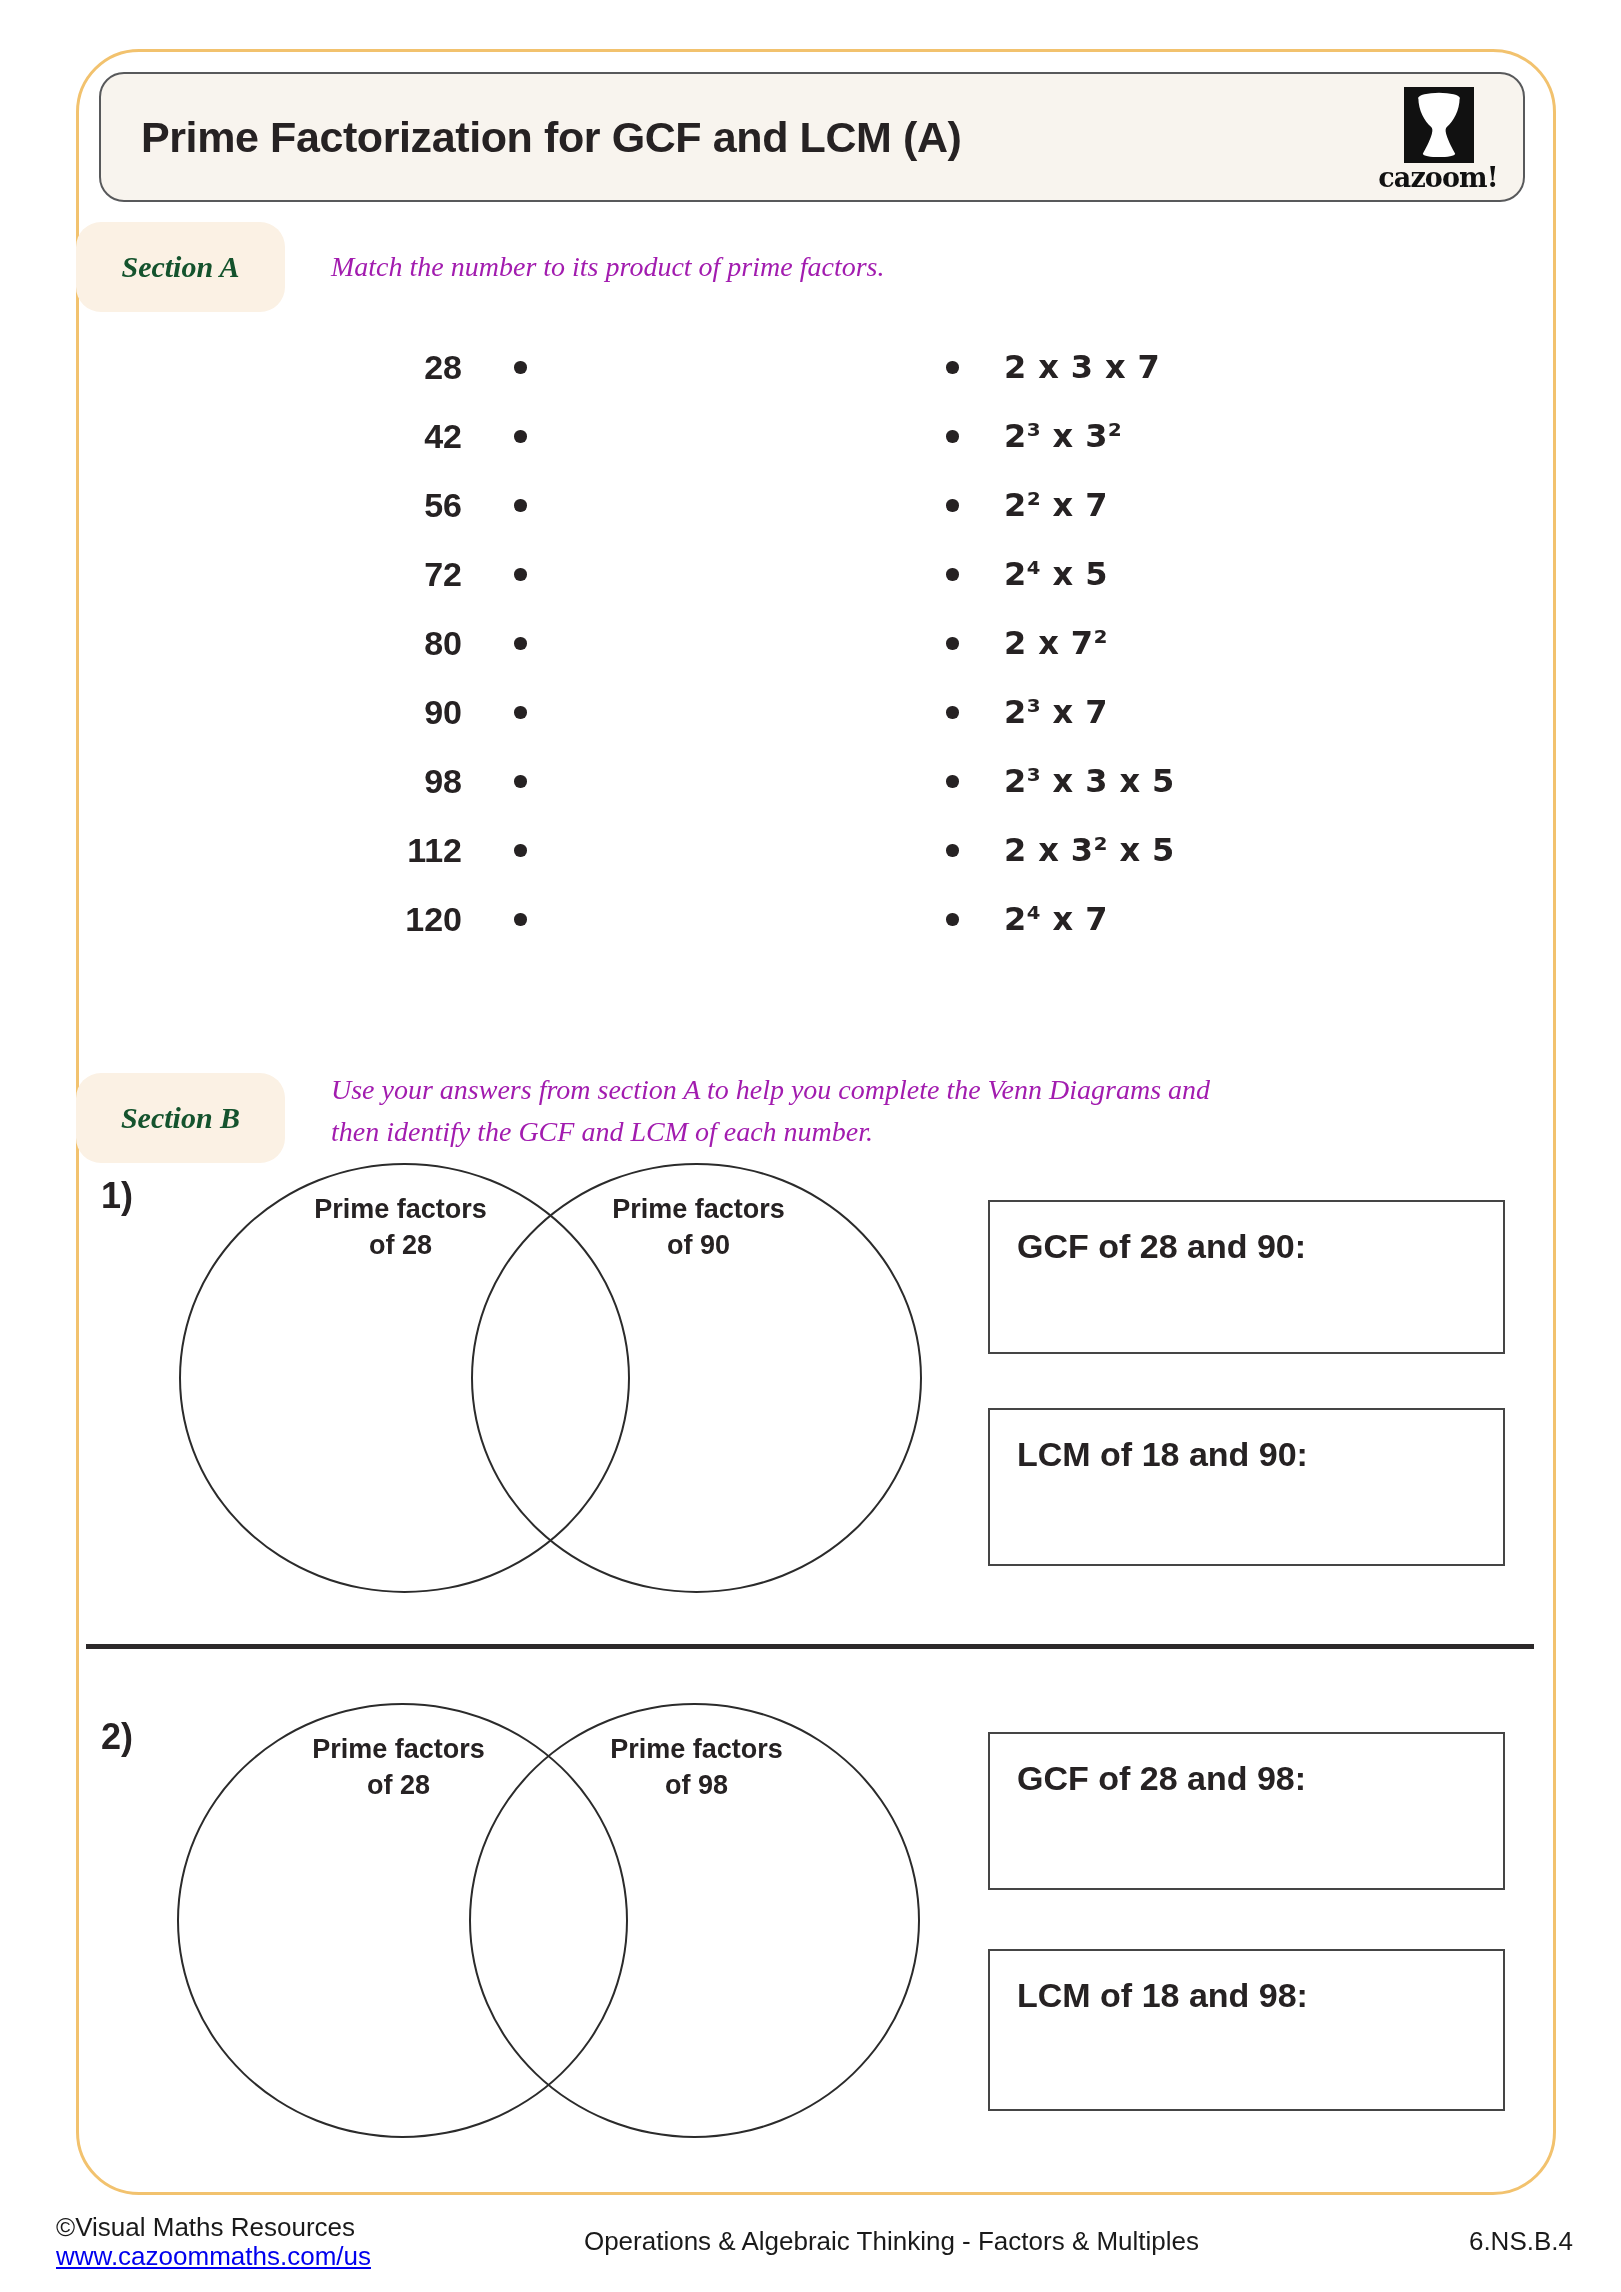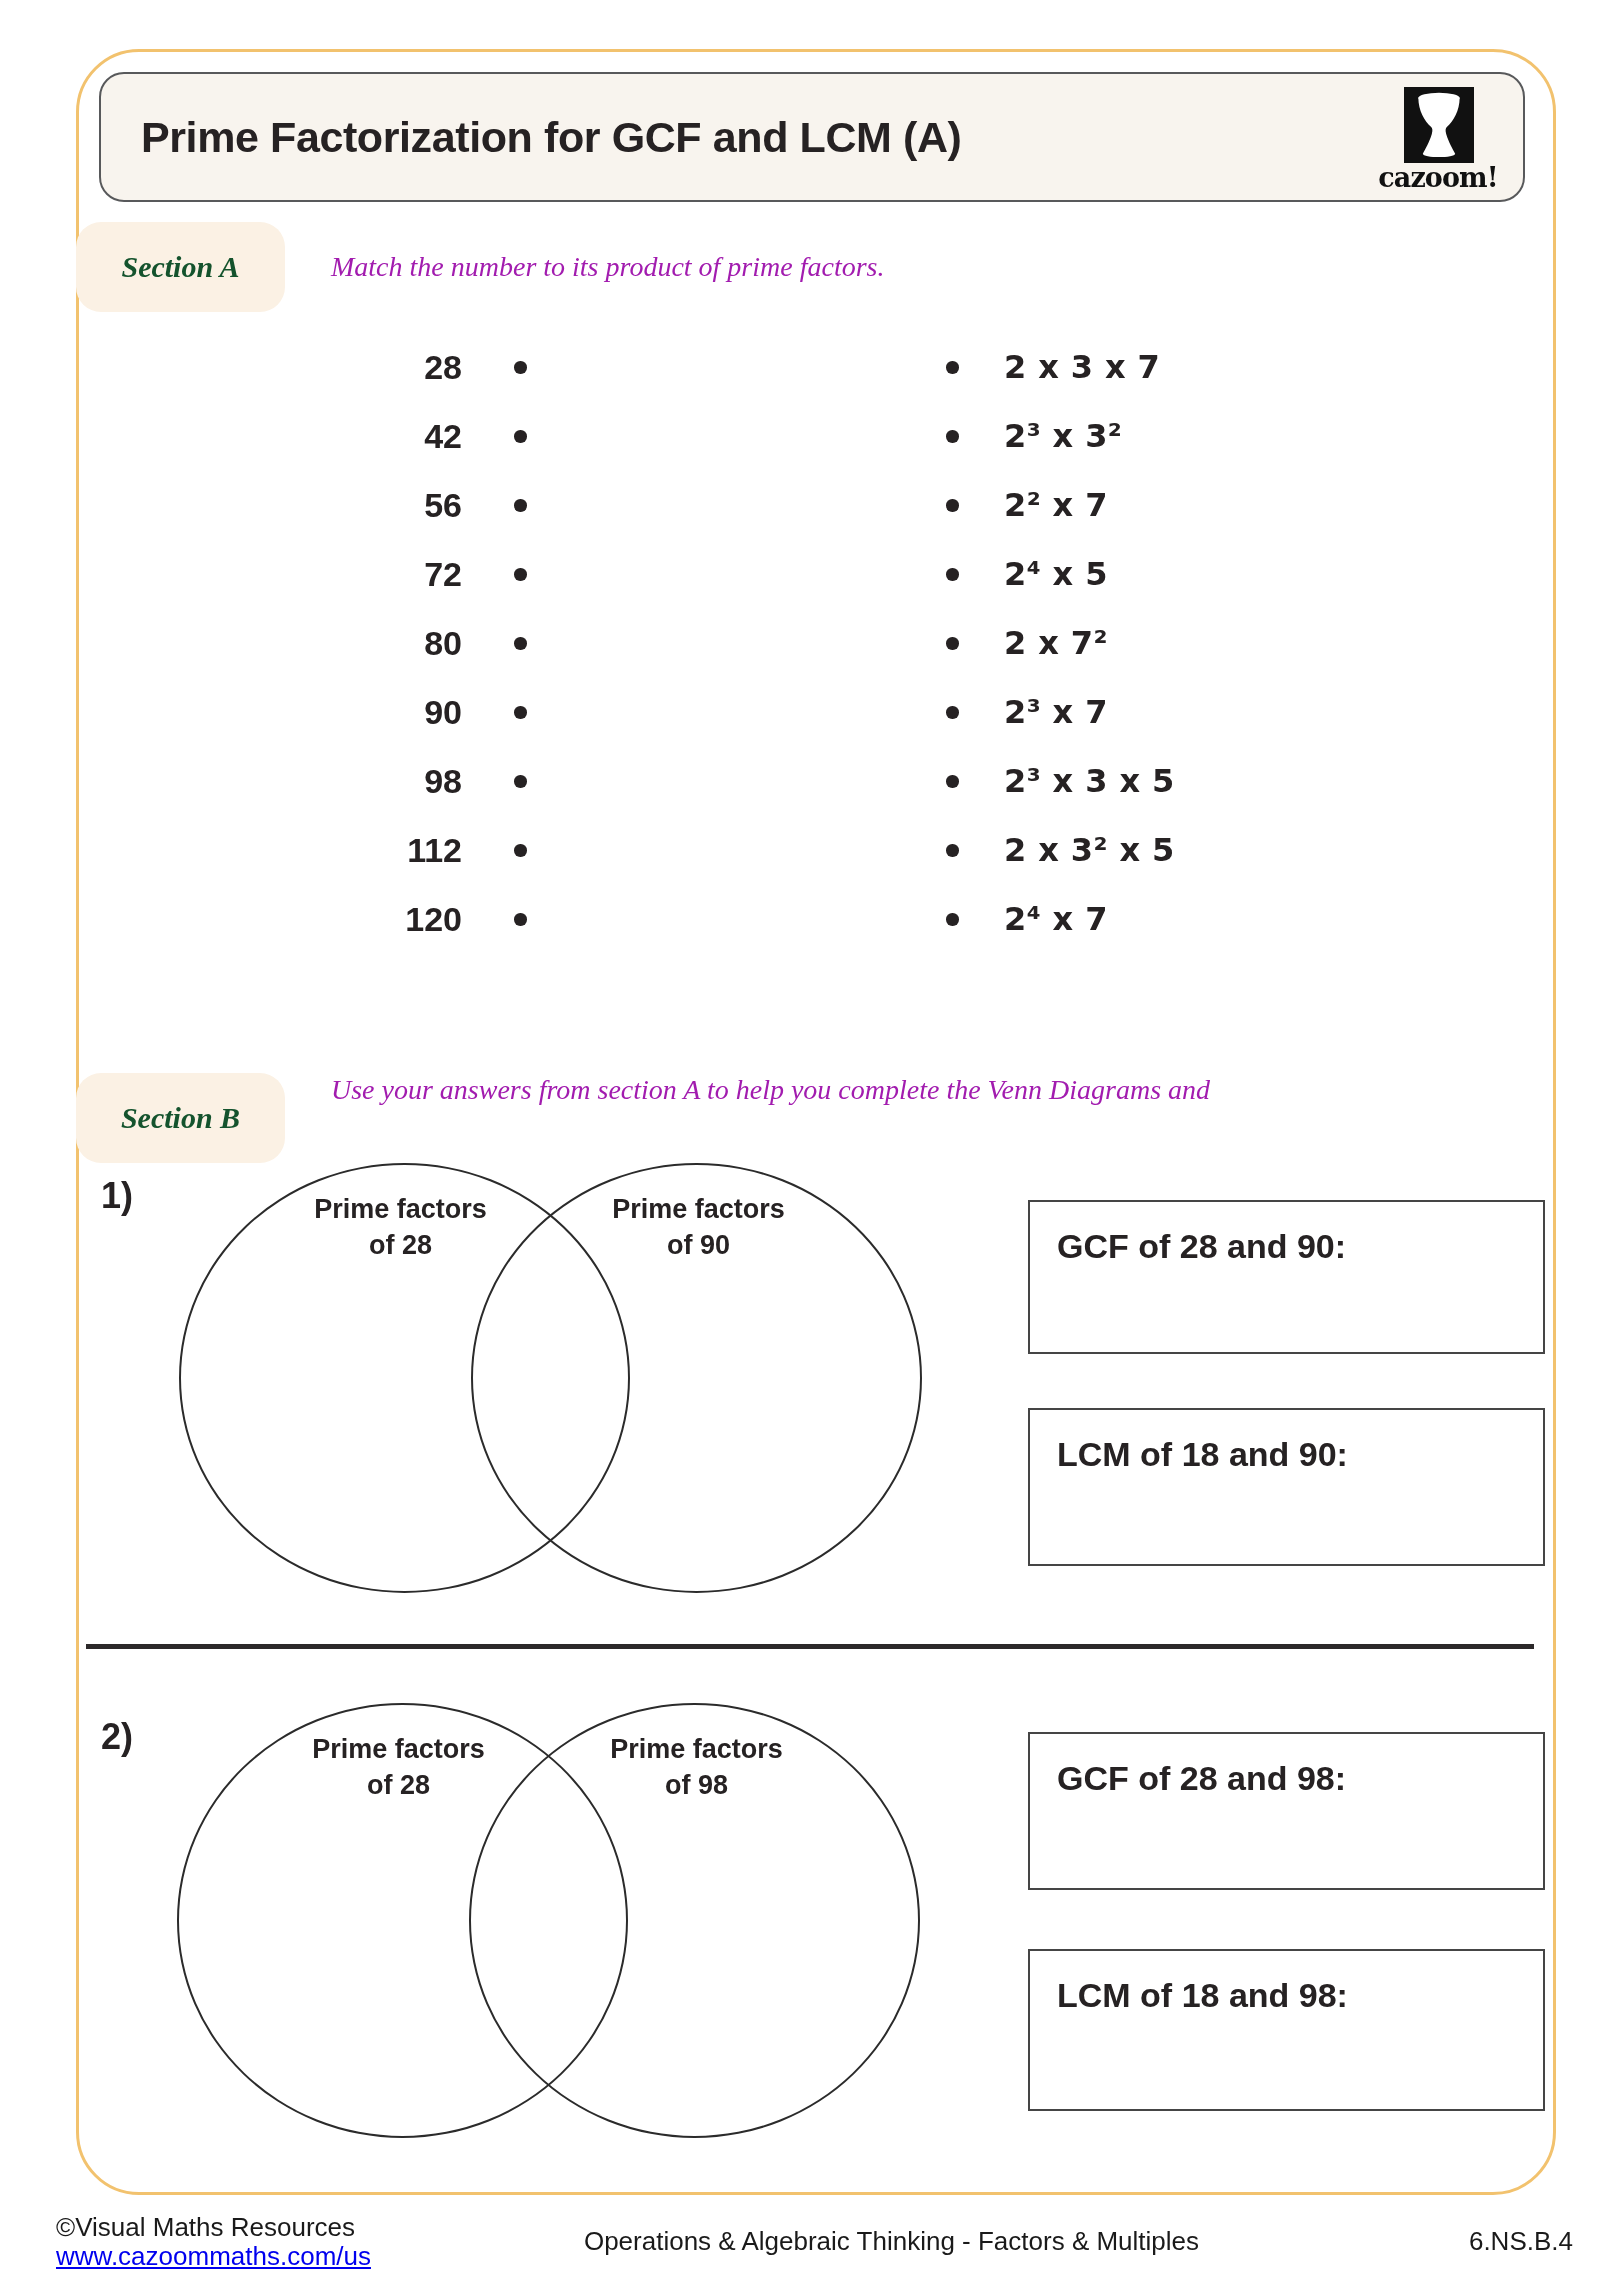--- a/index.html
+++ b/index.html
@@ -39,21 +39,21 @@
   .match-answer{position:absolute;left:708px;top:0;font-size:32px;font-weight:bold;line-height:47px;
                 font-family:"DejaVu Sans","Liberation Sans",sans-serif;letter-spacing:0.4px;}
 
   
   .venn-ellipse{width:451px;height:430px;border:2.7px solid #2b2b2b;border-radius:50%;
                 box-sizing:border-box;background:transparent;}
   .venn-label{width:269px;text-align:center;font-size:27px;font-weight:bold;line-height:36px;}
   .problem-number{font-size:36px;font-weight:bold;}
 
   
-  .answer-box{width:517px;border:2.7px solid #454545;box-sizing:border-box;background:#ffffff;margin-left:40px;}
+  .answer-box{width:517px;border:2.7px solid #454545;box-sizing:border-box;background:#ffffff;}
   .answer-box .box-label{margin:25px 0 0 27px;font-size:34px;font-weight:bold;}
 
   .divider{left:86px;top:1644px;width:1448px;height:5.4px;background:#2c292a;}
 
   
   .footer-text{font-size:26px;color:#1a1a1a;}
   .footer-link{font-size:26px;color:#0000EE;text-decoration:underline;cursor:pointer;}
 </style>
 </head>
 <body>
@@ -132,20 +132,21 @@
     <div class="match-number">120</div>
     <div class="dot dot-left"></div>
     <div class="dot dot-right"></div>
     <div class="match-answer">2⁴ x 7</div>
   </div>
 
   <div class="abs instruction" style="left:331px;top:1069px;line-height:41px;">Use your answers from section A to help you complete the Venn Diagrams and</div>
   <div class="abs section-chip" style="left:76px;top:1073px;">
     <span>Section B</span>
   </div>
+  <div class="abs instruction" style="left:331px;top:1111px;line-height:41px;">then identify the GCF and LCM of each number.</div>
 
   <div class="abs problem-number" style="left:101px;top:1175px;">1)</div>
   <div class="abs venn-ellipse" style="left:179px;top:1163px;"></div>
   <div class="abs venn-ellipse" style="left:471px;top:1163px;"></div>
   <div class="abs venn-label" style="left:266px;top:1191px;">
     <div>Prime factors</div>
     <div>of 28</div>
   </div>
   <div class="abs venn-label" style="left:564px;top:1191px;">
     <div>Prime factors</div>

